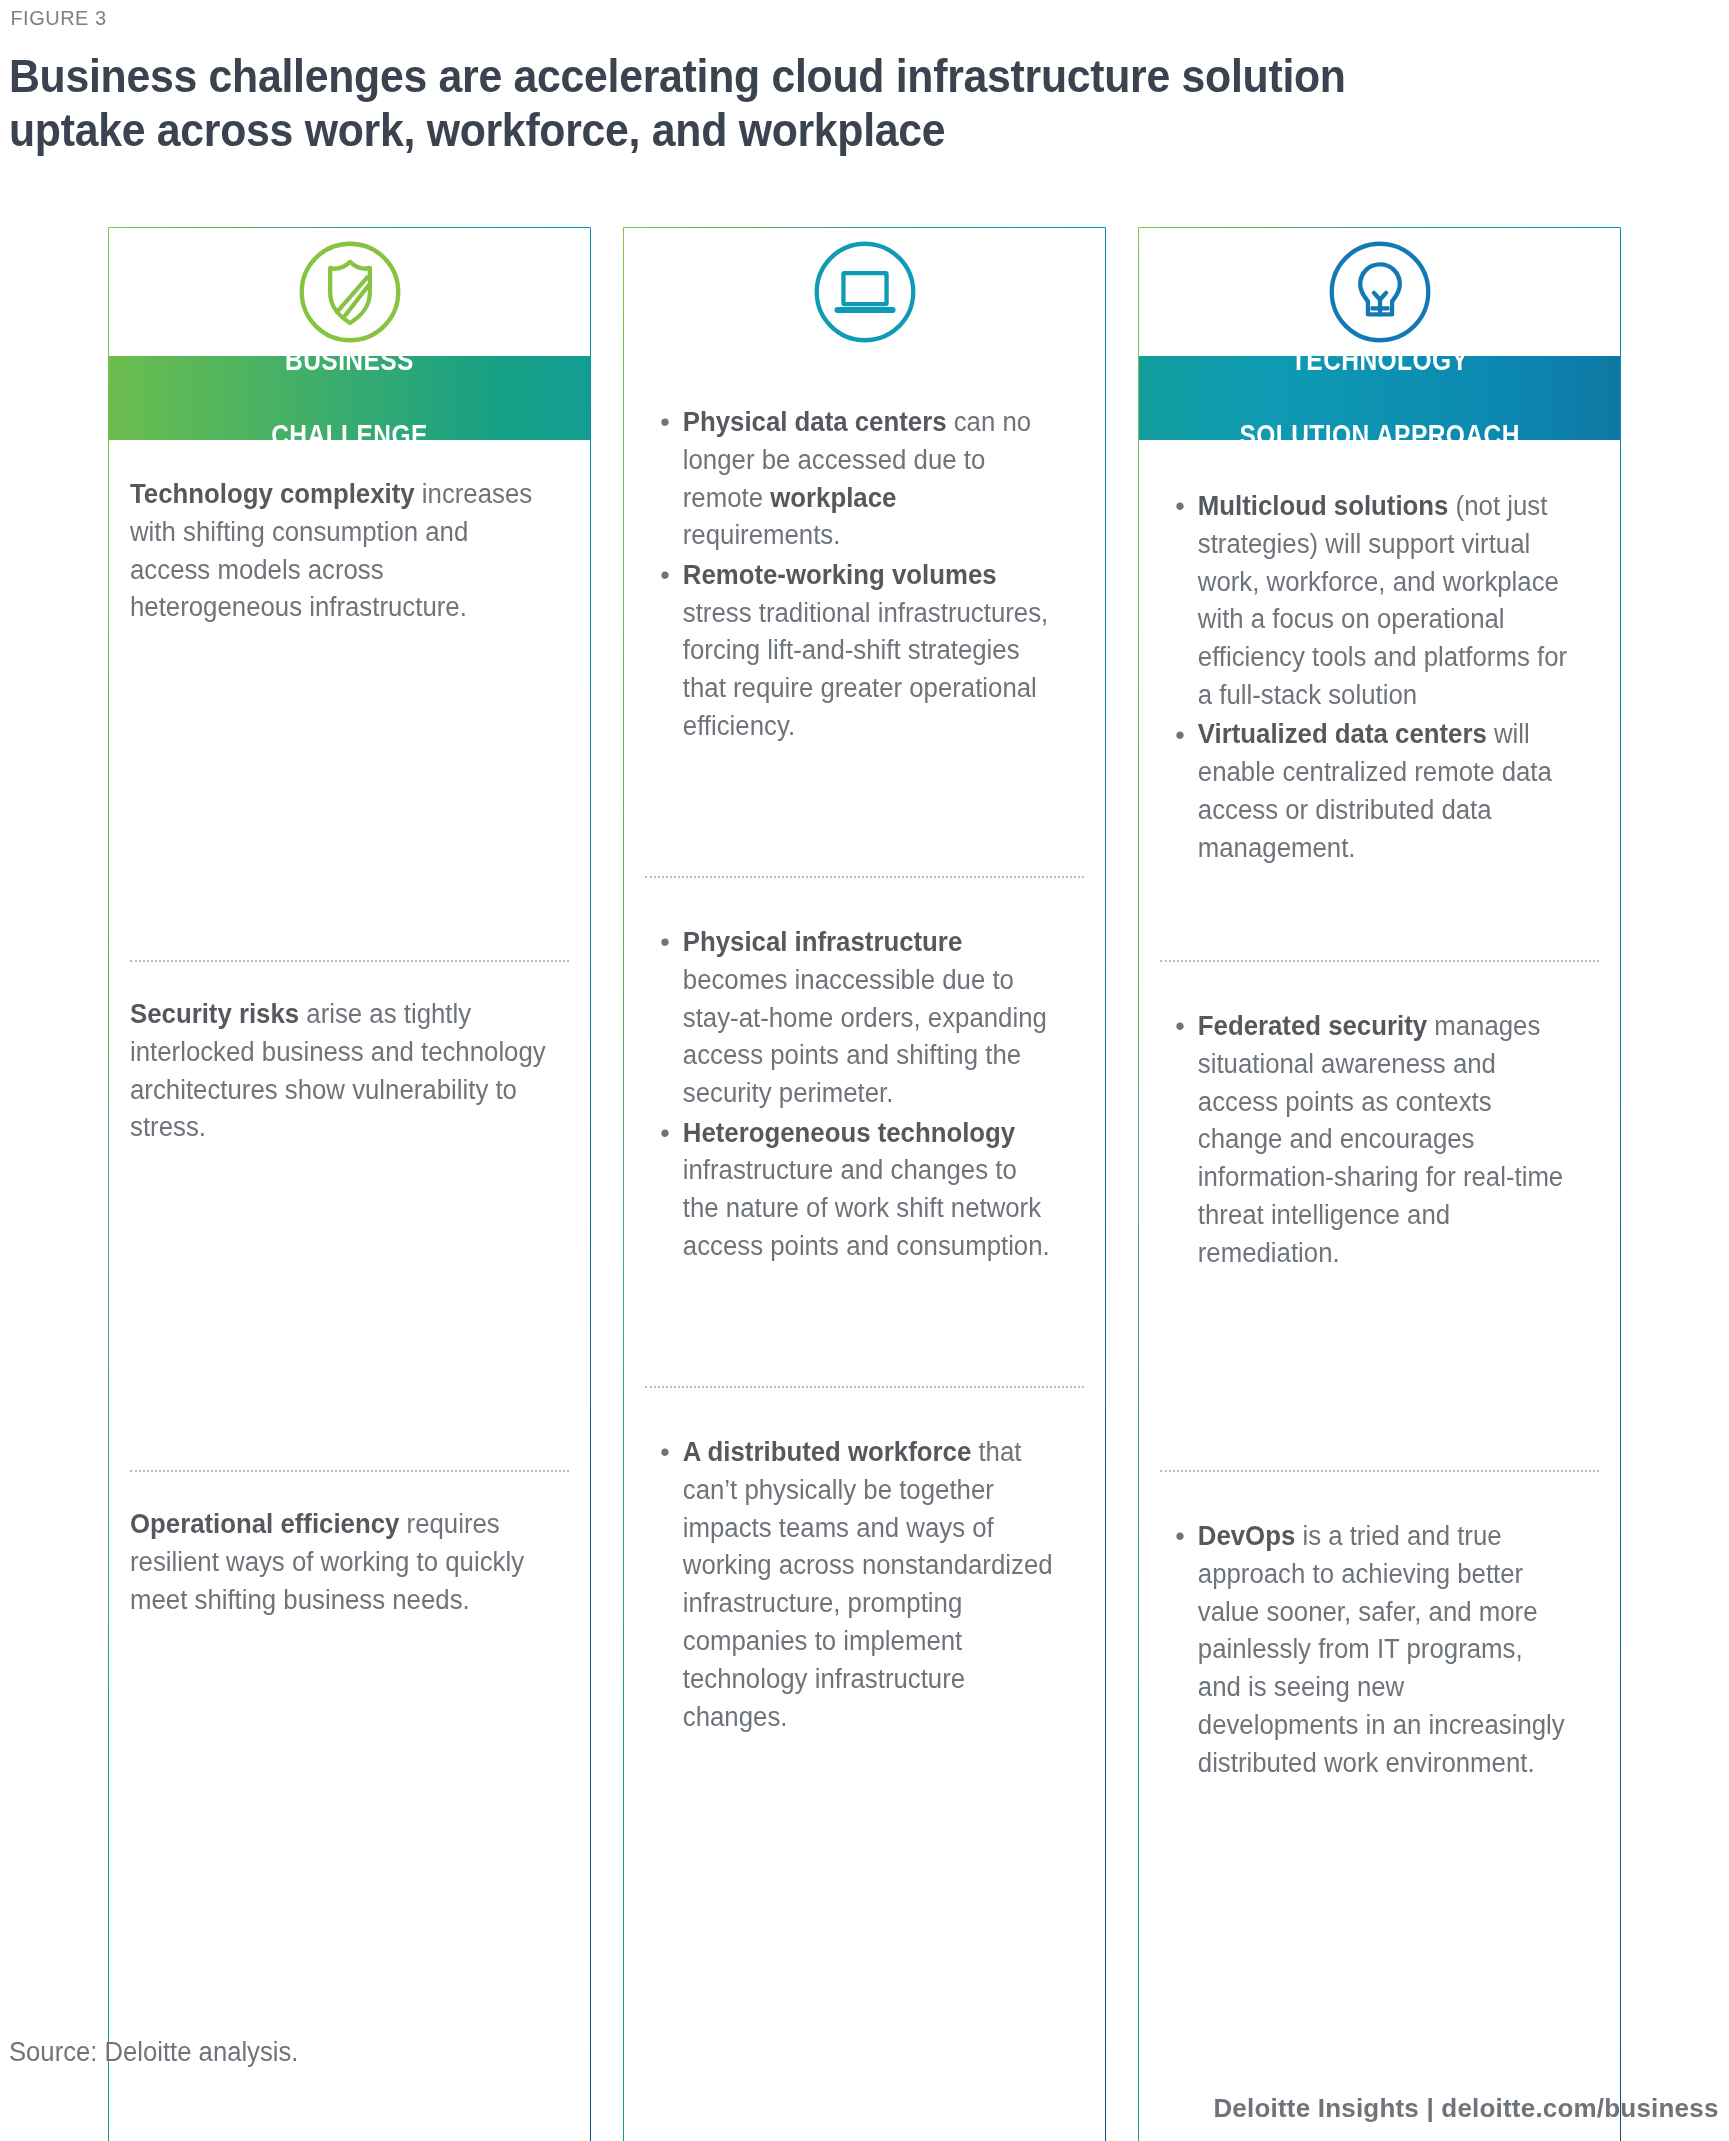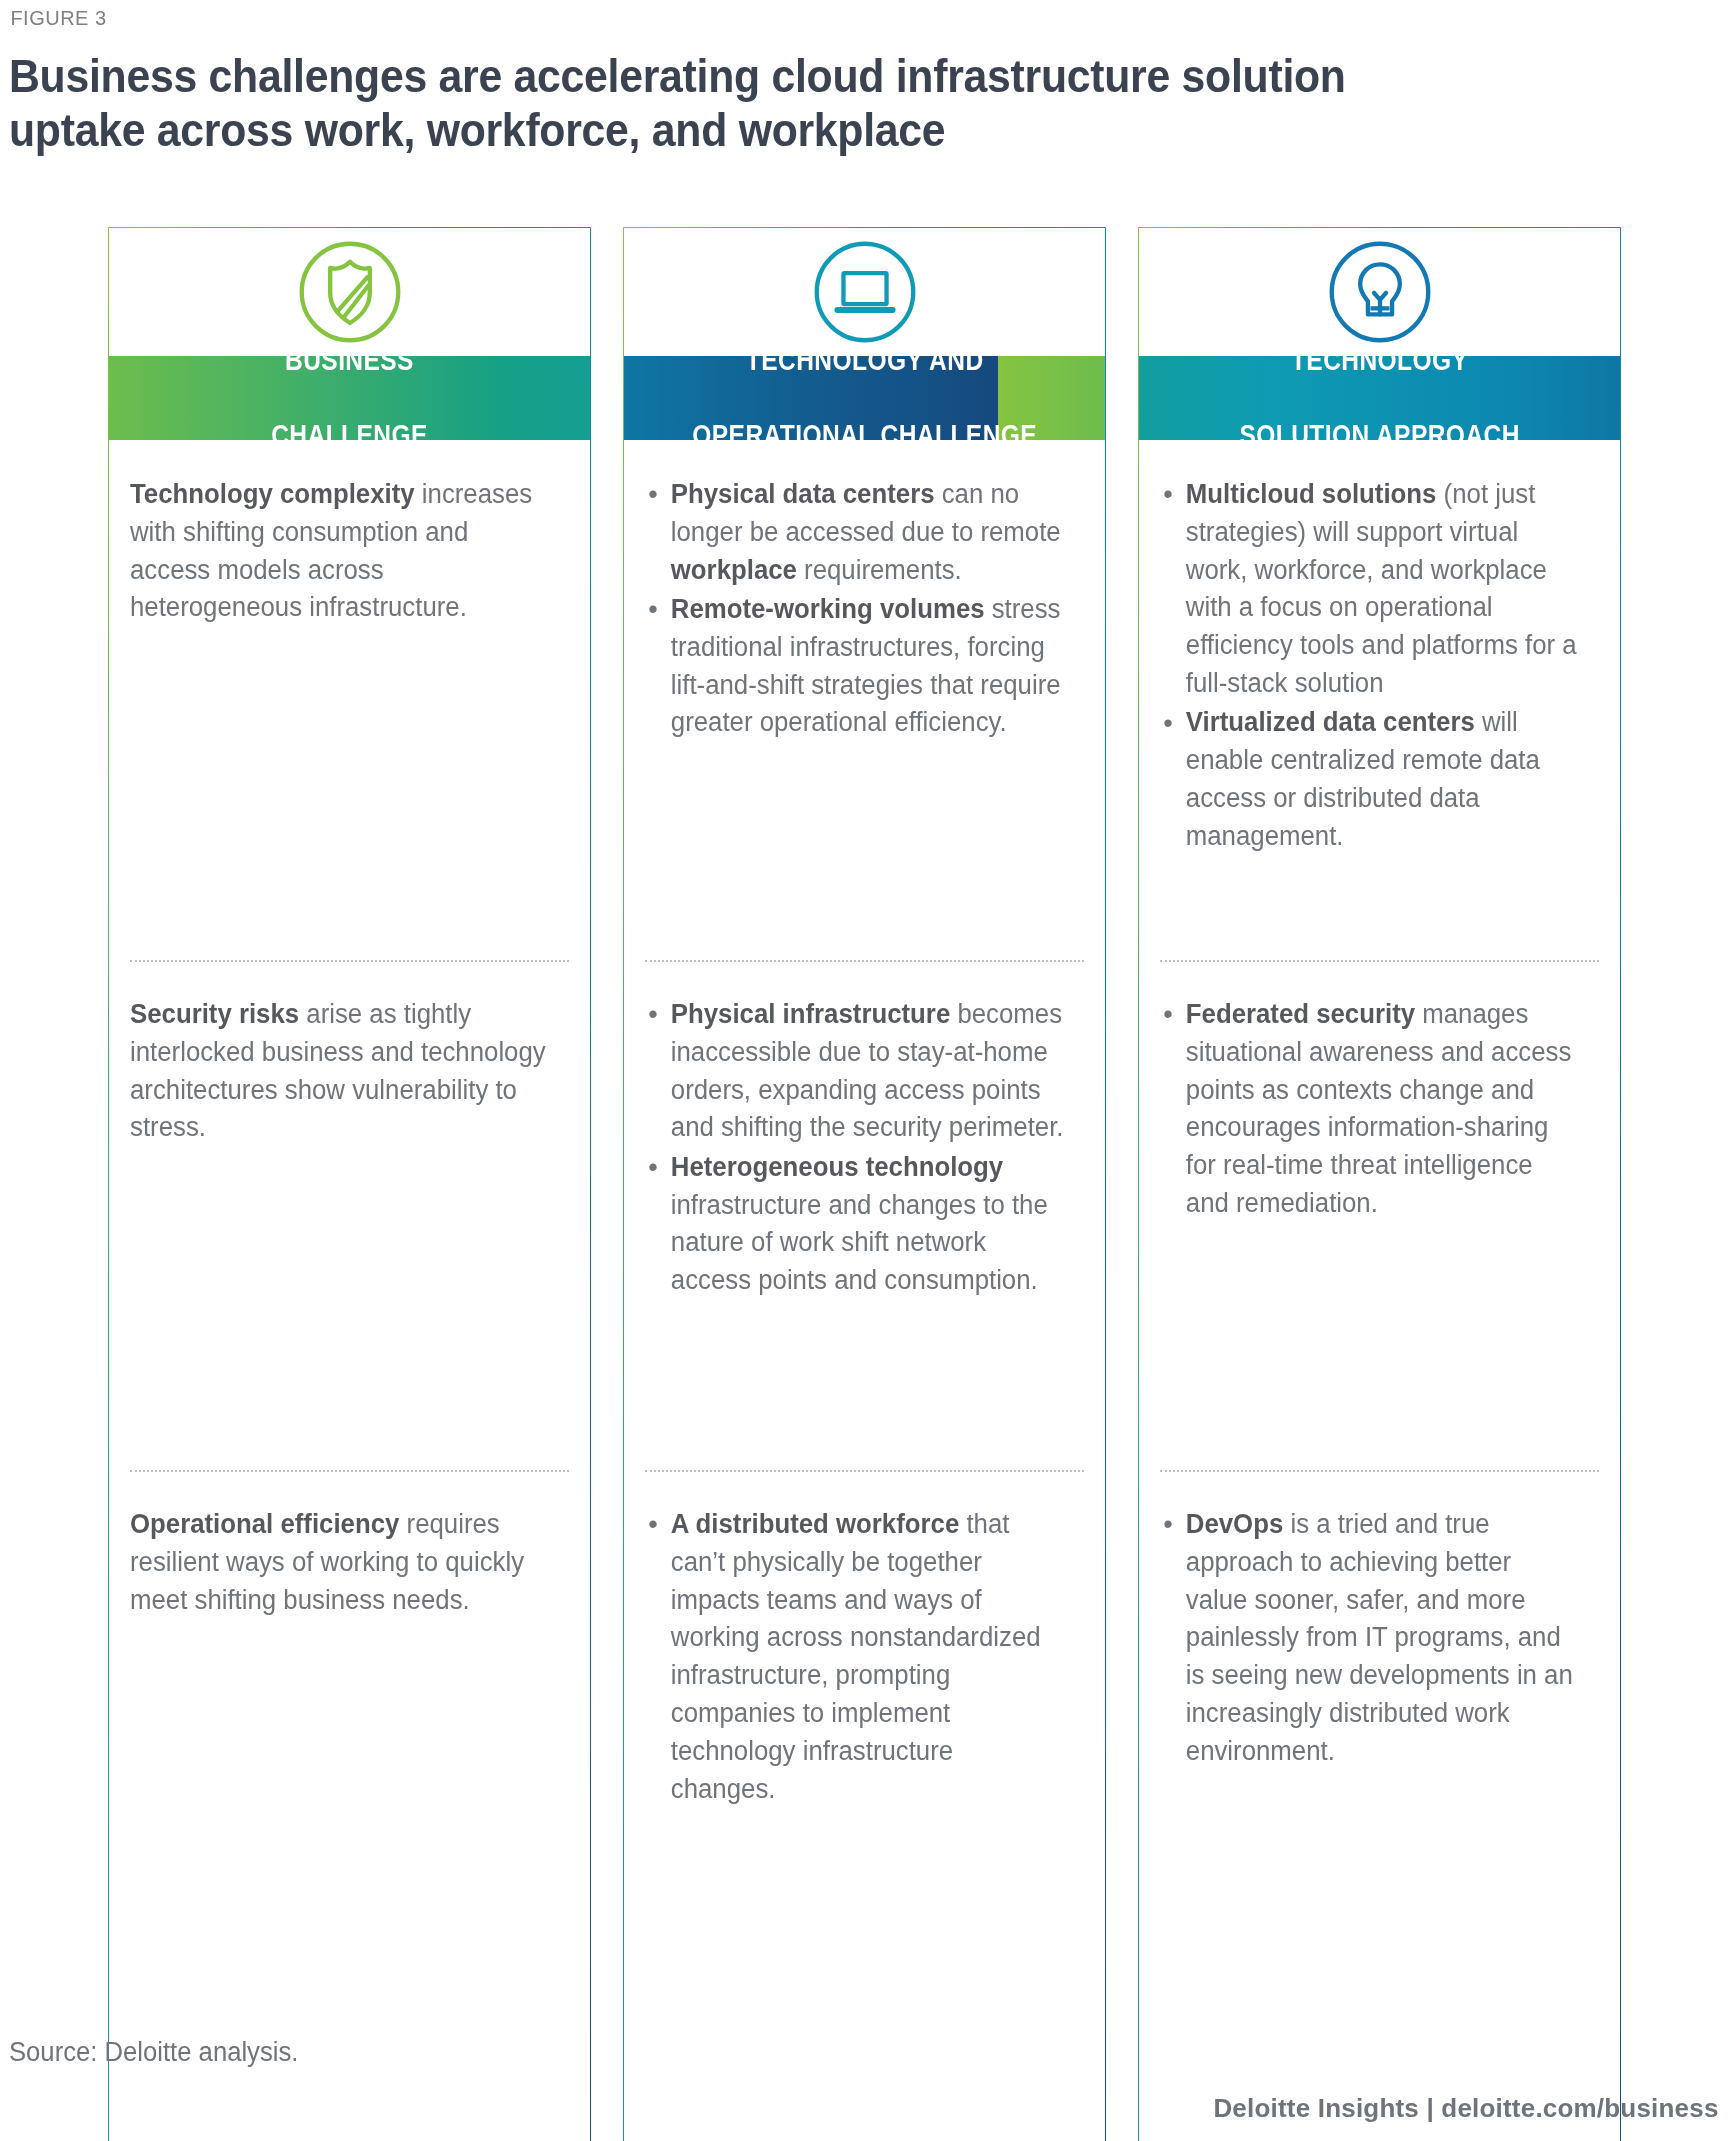--- a/index.html
+++ b/index.html
@@ -115,21 +115,21 @@
     border-top: 2.6px dotted #b9bdc2;
   }
   .cell p {
     margin: 0 0 2.6px 0;
     transform: scaleX(0.955);
     transform-origin: left top;
   }
   .cell b { color: #55595e; font-weight: bold; }
 
   
-  .cell ul { list-style: none; margin: 0; padding: 0; }
+  .cell ul { list-style: none; margin: 12px; padding: 0; }
   .cell li {
     position: relative;
     padding-left: 27px;
     margin: 0 0 1.7px 0;
     transform: scaleX(0.955);
     transform-origin: left top;
   }
   .cell li::before {
     content: "\2022";
     position: absolute;
@@ -195,26 +195,20 @@
     </div>
 
     <div class="col">
       <div class="col-icon">
         <svg width="112" height="112" viewBox="0 0 130 130">
           <circle cx="65" cy="65" r="56" fill="none" stroke="#0f9bb5" stroke-width="5"></circle>
           <rect x="40" y="43" width="50" height="36" rx="1" fill="none" stroke="#0f9bb5" stroke-width="5"></rect>
           <path d="M33 86 H97" fill="none" stroke="#0f9bb5" stroke-width="7" stroke-linecap="round"></path>
         </svg>
       </div>
-      <div class="col-head">
-        <span>
-          <span>TECHNOLOGY AND</span><br>
-          <span>OPERATIONAL CHALLENGE</span>
-        </span>
-      </div>
       <div class="col-body">
         <div class="cell r1">
           <ul>
             <li><b>Physical data centers</b><span> can no longer be accessed due to remote </span><b>workplace</b><span> requirements.</span></li>
             <li><b>Remote-working volumes</b><span> stress traditional infrastructures, forcing lift-and-shift strategies that require greater operational efficiency.</span></li>
           </ul>
         </div>
         <div class="cell r2">
           <ul>
             <li><b>Physical infrastructure</b><span> becomes inaccessible due to stay-at-home orders, expanding access points and shifting the security perimeter.</span></li>

